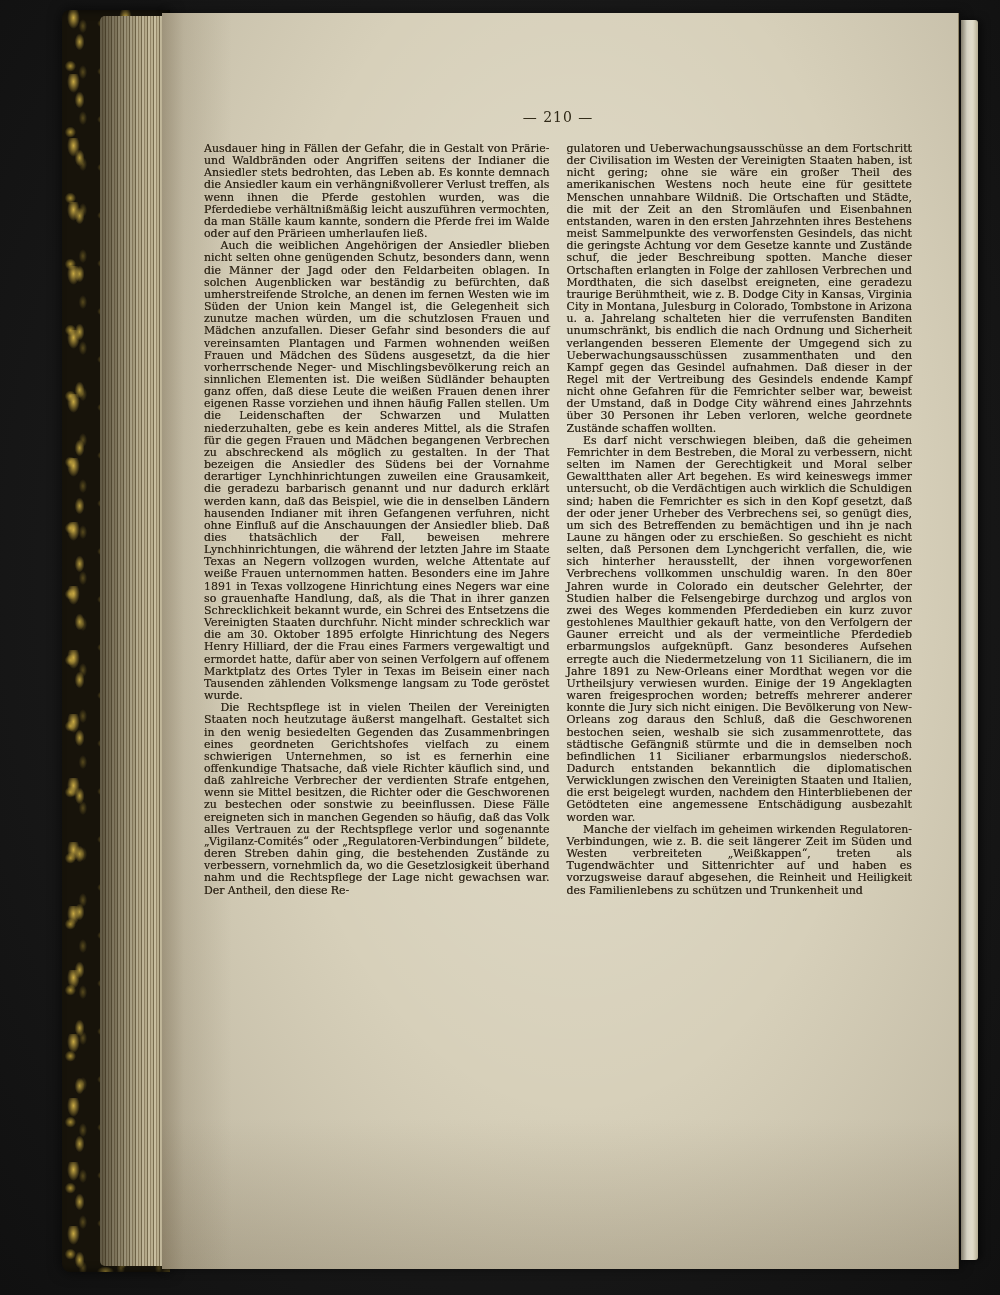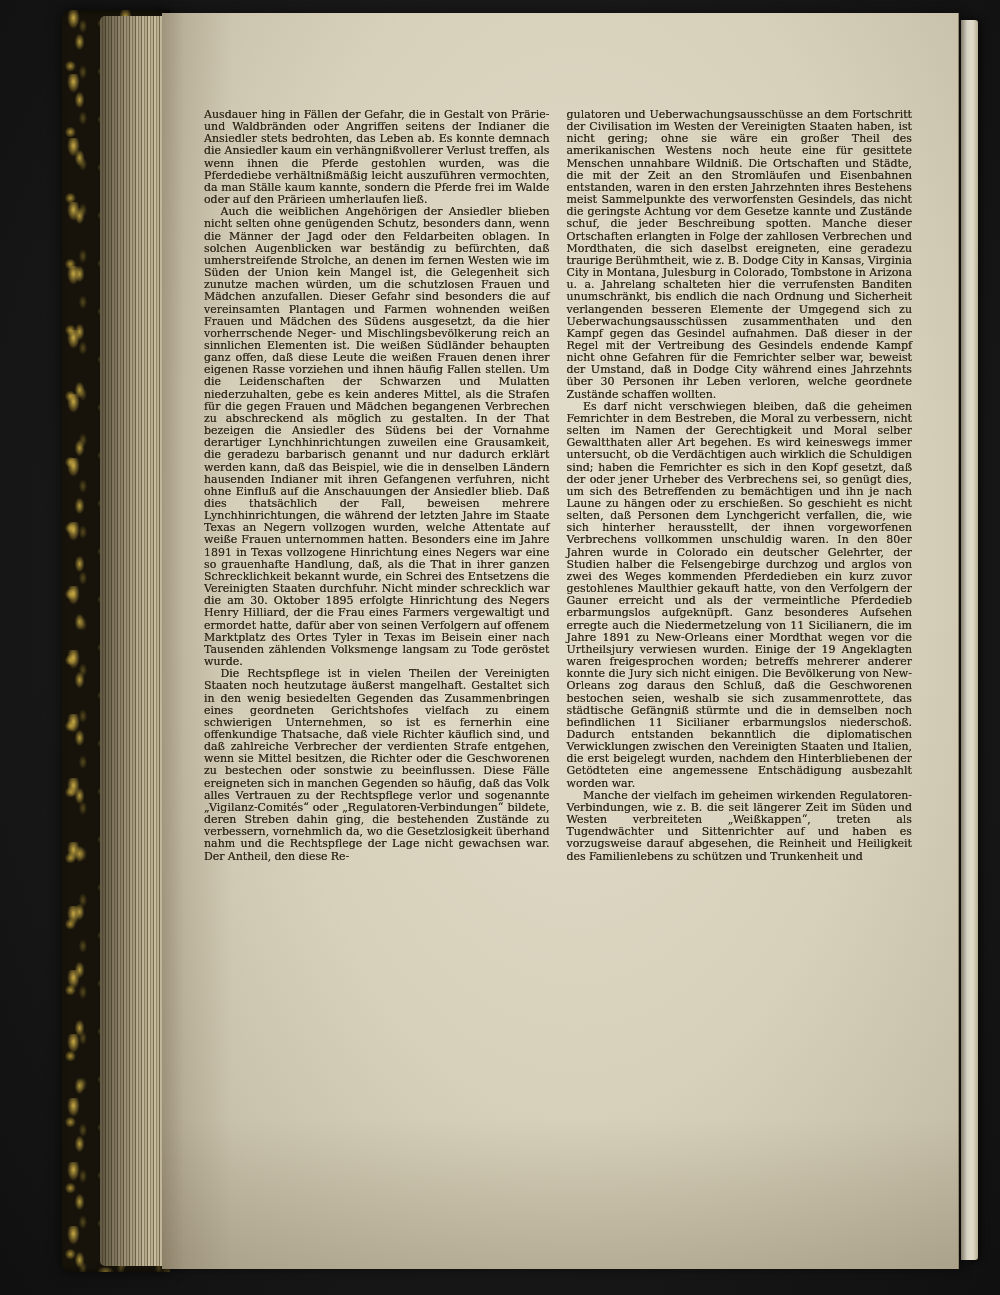--- a/index.html
+++ b/index.html
@@ -139,20 +139,21 @@
 
   <div class="cover-edge"></div>
 
   <div class="page-stack"></div>
 
   <div class="next-edge"></div>
 
   <div class="page">
     <div class="page-inner">
 
+      <div class="pagenum">—  210  —</div>
 
       <div class="cols">
 
         <div class="col">
           <p class="noindent">Ausdauer hing in Fällen der Gefahr, die in Gestalt von Prärie- und Waldbränden oder Angriffen seitens der Indianer die Ansiedler stets bedrohten, das Leben ab. Es konnte demnach die Ansiedler kaum ein verhängnißvollerer Verlust treffen, als wenn ihnen die Pferde gestohlen wurden, was die Pferdediebe verhältnißmäßig leicht auszuführen vermochten, da man Ställe kaum kannte, sondern die Pferde frei im Walde oder auf den Prärieen umherlaufen ließ.</p>
           <p>Auch die weiblichen Angehörigen der Ansiedler blieben nicht selten ohne genügenden Schutz, besonders dann, wenn die Männer der Jagd oder den Feldarbeiten oblagen. In solchen Augenblicken war beständig zu befürchten, daß umherstreifende Strolche, an denen im fernen Westen wie im Süden der Union kein Mangel ist, die Gelegenheit sich zunutze machen würden, um die schutzlosen Frauen und Mädchen anzufallen. Dieser Gefahr sind besonders die auf vereinsamten Plantagen und Farmen wohnenden weißen Frauen und Mädchen des Südens ausgesetzt, da die hier vorherrschende Neger- und Mischlingsbevölkerung reich an sinnlichen Elementen ist. Die weißen Südländer behaupten ganz offen, daß diese Leute die weißen Frauen denen ihrer eigenen Rasse vorziehen und ihnen häufig Fallen stellen. Um die Leidenschaften der Schwarzen und Mulatten niederzuhalten, gebe es kein anderes Mittel, als die Strafen für die gegen Frauen und Mädchen begangenen Verbrechen zu abschreckend als möglich zu gestalten. In der That bezeigen die Ansiedler des Südens bei der Vornahme derartiger Lynchhinrichtungen zuweilen eine Grausamkeit, die geradezu barbarisch genannt und nur dadurch erklärt werden kann, daß das Beispiel, wie die in denselben Ländern hausenden Indianer mit ihren Gefangenen verfuhren, nicht ohne Einfluß auf die Anschauungen der Ansiedler blieb. Daß dies thatsächlich der Fall, beweisen mehrere Lynchhinrichtungen, die während der letzten Jahre im Staate Texas an Negern vollzogen wurden, welche Attentate auf weiße Frauen unternommen hatten. Besonders eine im Jahre 1891 in Texas vollzogene Hinrichtung eines Negers war eine so grauenhafte Handlung, daß, als die That in ihrer ganzen Schrecklichkeit bekannt wurde, ein Schrei des Entsetzens die Vereinigten Staaten durchfuhr. Nicht minder schrecklich war die am 30. Oktober 1895 erfolgte Hinrichtung des Negers Henry Hilliard, der die Frau eines Farmers vergewaltigt und ermordet hatte, dafür aber von seinen Verfolgern auf offenem Marktplatz des Ortes Tyler in Texas im Beisein einer nach Tausenden zählenden Volksmenge langsam zu Tode geröstet wurde.</p>
           <p>Die Rechtspflege ist in vielen Theilen der Vereinigten Staaten noch heutzutage äußerst mangelhaft. Gestaltet sich in den wenig besiedelten Gegenden das Zusammenbringen eines geordneten Gerichtshofes vielfach zu einem schwierigen Unternehmen, so ist es fernerhin eine offenkundige Thatsache, daß viele Richter käuflich sind, und daß zahlreiche Verbrecher der verdienten Strafe entgehen, wenn sie Mittel besitzen, die Richter oder die Geschworenen zu bestechen oder sonstwie zu beeinflussen. Diese Fälle ereigneten sich in manchen Gegenden so häufig, daß das Volk alles Vertrauen zu der Rechtspflege verlor und sogenannte „Vigilanz-Comités“ oder „Regulatoren-Verbindungen“ bildete, deren Streben dahin ging, die bestehenden Zustände zu verbessern, vornehmlich da, wo die Gesetzlosigkeit überhand nahm und die Rechtspflege der Lage nicht gewachsen war. Der Antheil, den diese Re-</p>
         </div>
 
         <div class="col">

